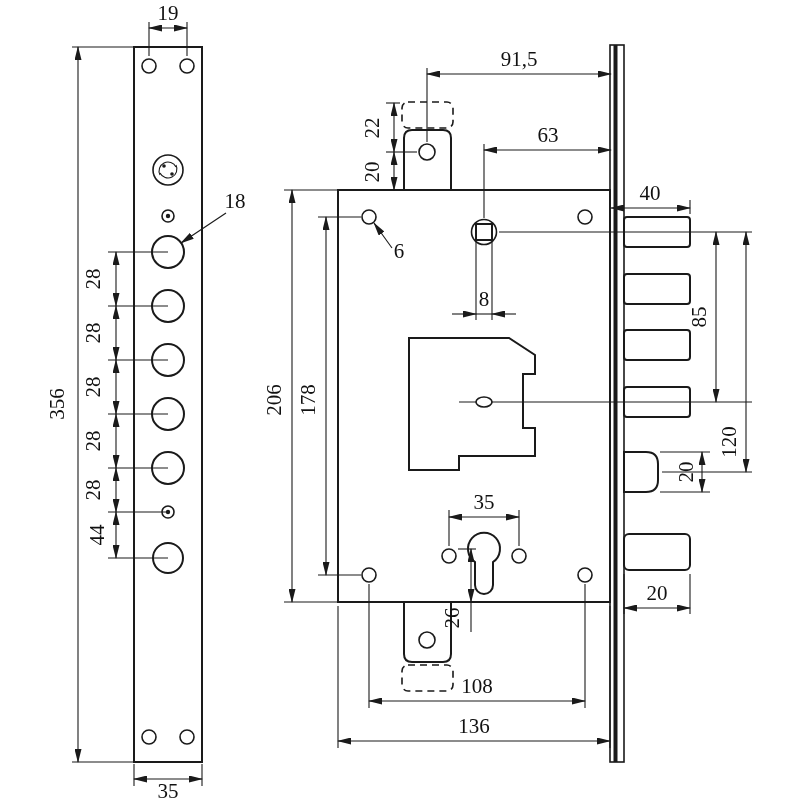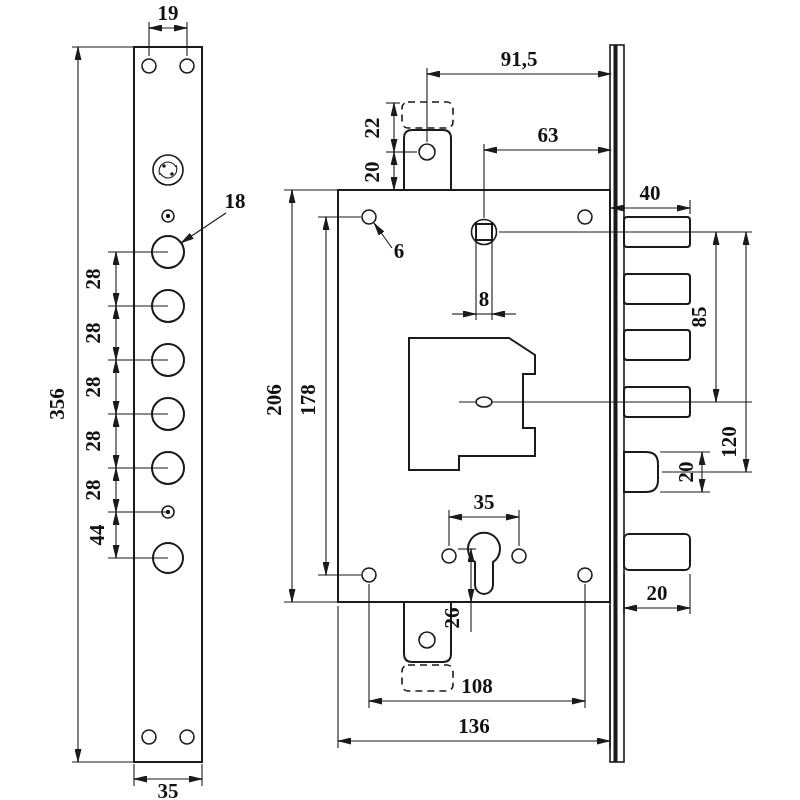--- a/index.html
+++ b/index.html
@@ -1,17 +1,17 @@
 <!DOCTYPE html>
 <html><head>
 <meta charset="utf-8">
 <style>
   html,body{margin:0;padding:0;background:#ffffff;}
   body{width:800px;height:800px;overflow:hidden;font-family:"Liberation Serif",serif;}
-  #stage{width:800px;height:800px;position:relative;background:#fff;font-weight:bold;}
+  #stage{width:800px;height:800px;position:relative;background:#fff;}
   svg{display:block;}
   .ol   {fill:#fff;stroke:#1a1a1a;stroke-width:2;}
   .ol16 {fill:#fff;stroke:#1a1a1a;stroke-width:1.6;}
   .ln   {fill:none;stroke:#1a1a1a;stroke-width:2;}
   .thin {fill:none;stroke:#1a1a1a;stroke-width:1.1;}
   .ext  {fill:none;stroke:#1a1a1a;stroke-width:1.1;}
   .dim  {fill:none;stroke:#1a1a1a;stroke-width:1.1;marker-start:url(#arr);marker-end:url(#arr);}
   .dime {fill:none;stroke:#1a1a1a;stroke-width:1.1;marker-end:url(#arr);}
   .dash {fill:none;stroke:#1a1a1a;stroke-width:1.6;stroke-dasharray:7 5;}
   .hvy  {fill:none;stroke:#1a1a1a;stroke-width:4;}

